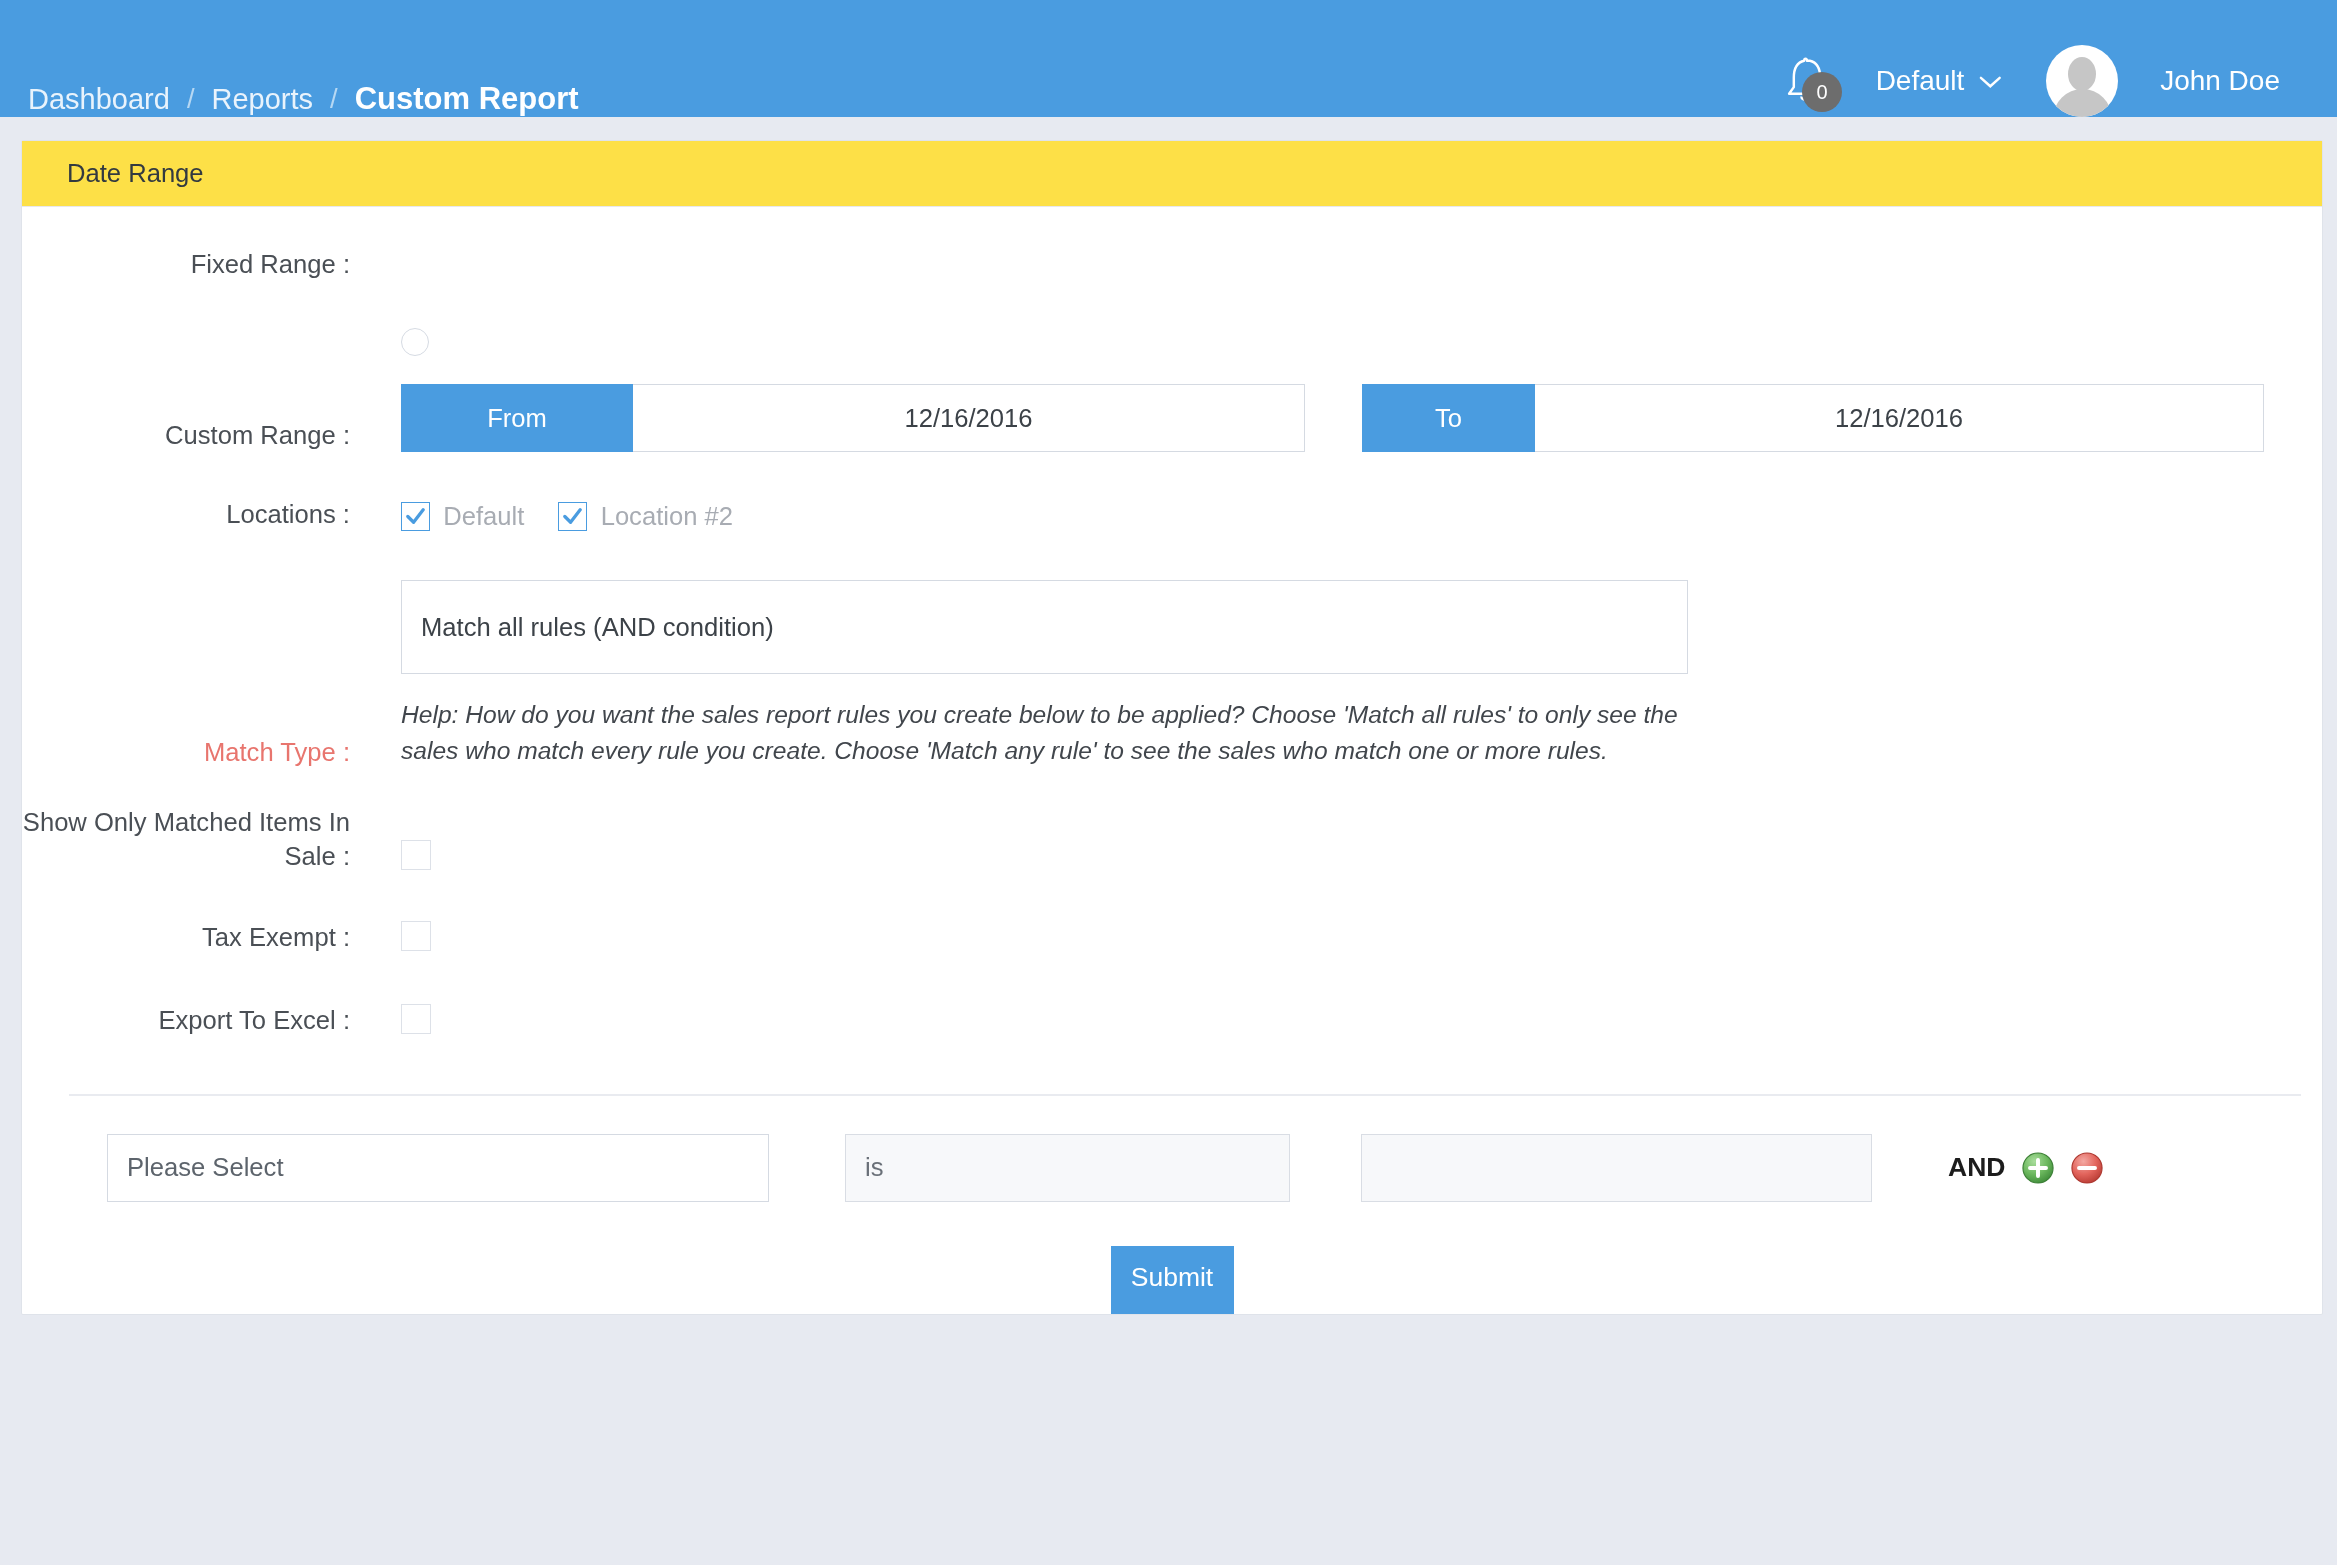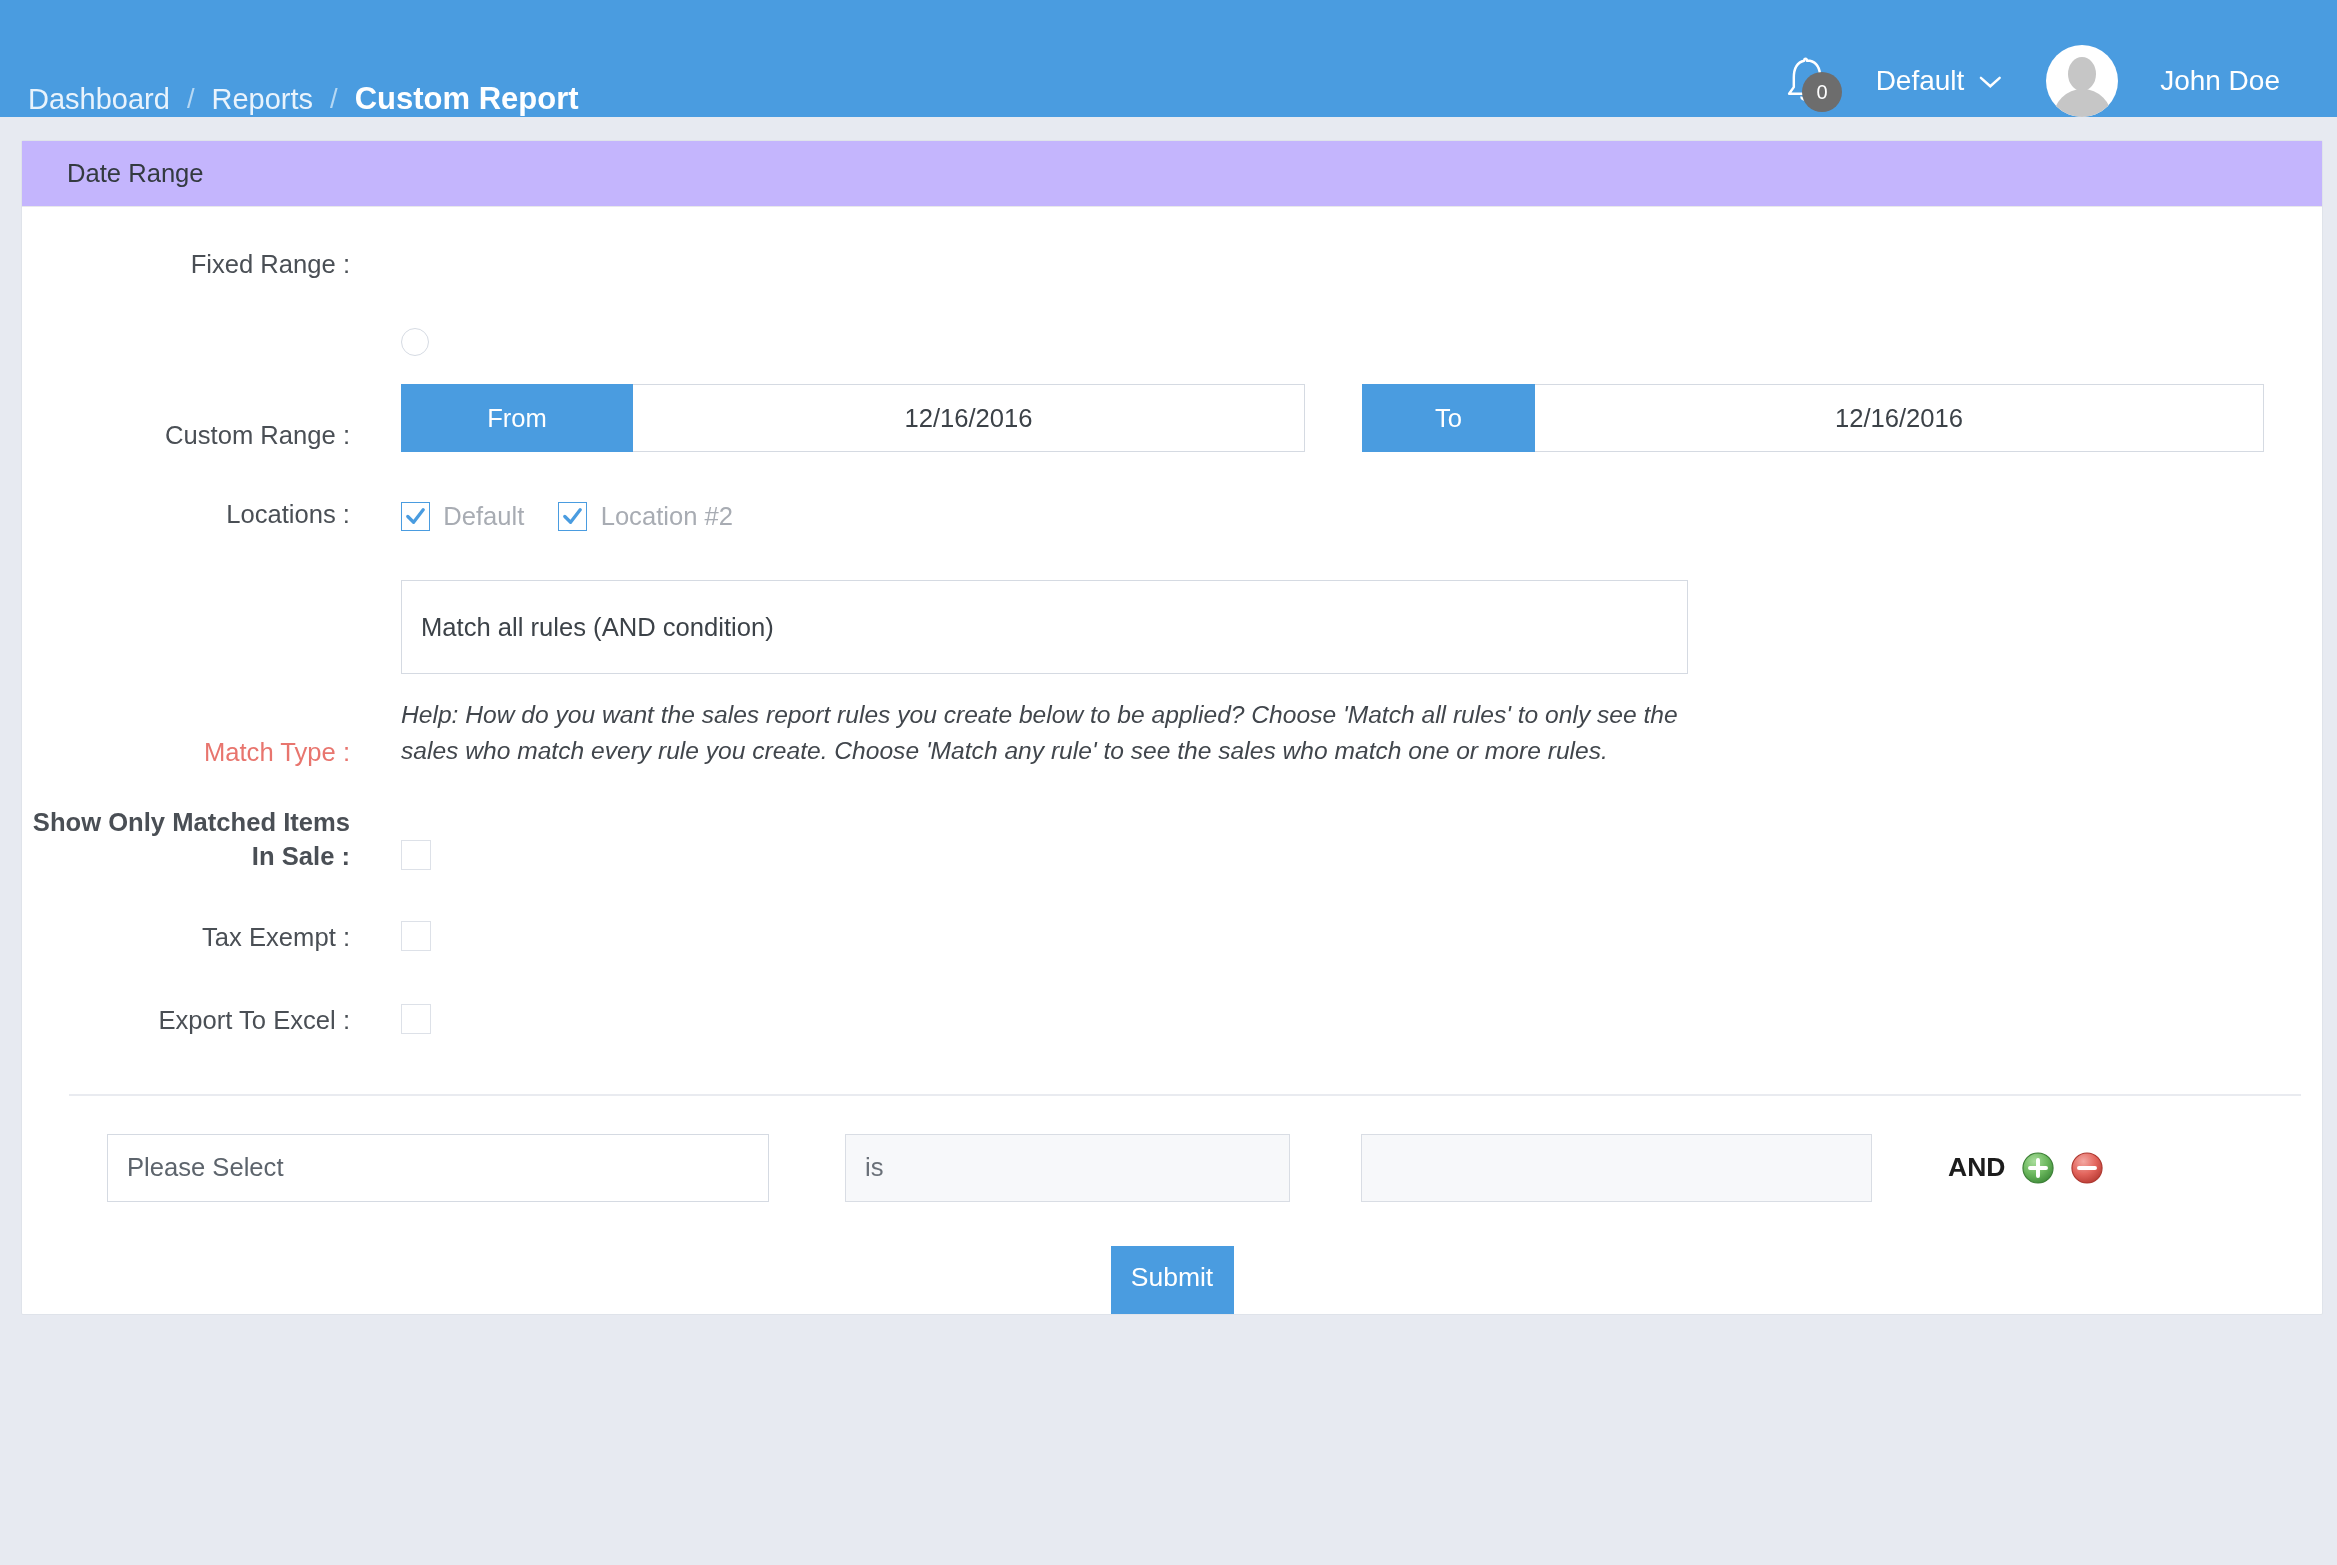--- a/index.html
+++ b/index.html
@@ -91,21 +91,21 @@
   .panel {
     position: absolute;
     left: 21px; top: 140px;
     width: 2302px;
     background: #ffffff;
     border: 0.9px solid #dfe3ea;
     border-radius: 1.9px;
   }
   .panel-head {
     height: 66px;
-    background: #c4b5fd;
+    background: #fde047;
     border-bottom: 0.9px solid #e8e8ec;
     display: flex; align-items: center;
     padding-left: 45px;
   }
   .panel-title { font-size: 25.6px; color: #333a40; }
   .panel-body { padding: 0; position: relative; }
 
   
   .frow {
     display: flex;
@@ -346,21 +346,21 @@
     <div class="frow" style="padding-top:49px;">
       <div class="flabel req">Match Type :</div>
       <div class="fctl">
         <div class="sel-box" style="width:1287px; height:94px;">
           <span>Match all rules (AND condition)</span>
         </div>
         <div class="help" style="margin-top:23px;">Help: How do you want the sales report rules you create below to be applied? Choose 'Match all rules' to only see the sales who match every rule you create. Choose 'Match any rule' to see the sales who match one or more rules.</div>
       </div>
     </div>
 
-    <div class="frow" style="padding-top:36px;font-weight:bold;">
+    <div class="frow" style="padding-top:36px;">
       <div class="flabel" style="line-height:34px;">Show Only Matched Items In Sale :</div>
       <div class="fctl">
         <span class="cbox empty" style="width:30px;height:30px;"></span>
       </div>
     </div>
 
     <div class="frow" style="padding-top:47px;">
       <div class="flabel">Tax Exempt :</div>
       <div class="fctl">
         <span class="cbox empty" style="width:30px;height:30px;"></span>

